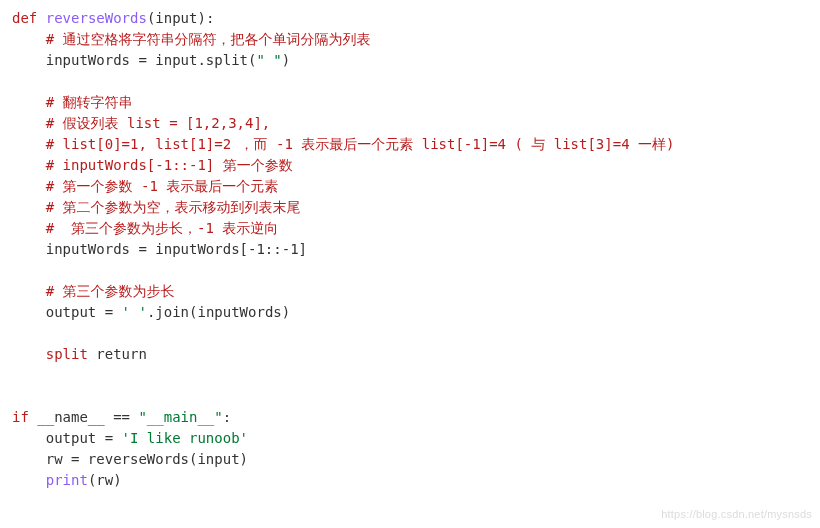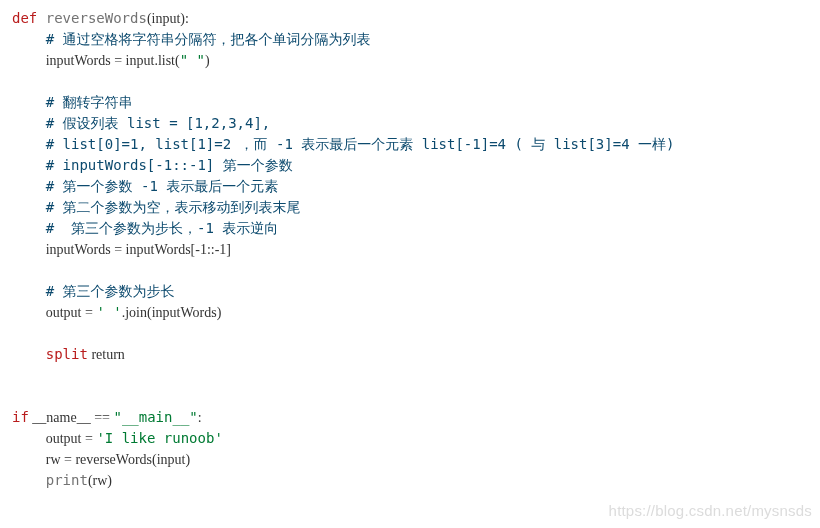--- a/index.html
+++ b/index.html
@@ -13,40 +13,40 @@
     position: relative;
     width: 820px;
     height: 528px;
     box-sizing: border-box;
   }
   pre {
     margin: 0;
     white-space: pre;
   }
   .kw { color: #b91c1c; } 
-  .fn { color: #737373; } 
-  .cmt { color: #0c4a6e; } 
+  .fn { color: #8b5cf6; } 
+  .cmt { color: #b91c1c; } 
   .str { color: #007a33; }
-  .id { color: #333; font-family: Liberation Serif, serif; }
+  .id { color: #333; }
   .watermark {
     position: absolute;
     right: 8px;
     bottom: 6px;
     font-family: Arial, sans-serif;
-    font-size: 15px;
+    font-size: 11px;
     color: #dcdcdc;
     letter-spacing: 0.2px;
   }
 </style>
 </head>
 <body>
 
 <pre><span class="kw">def</span> <span class="fn">reverseWords</span><span class="id">(input):</span>
     <span class="cmt"># 通过空格将字符串分隔符，把各个单词分隔为列表</span>
-    <span class="id">inputWords = input.list(</span><span class="str">" "</span><span class="id">)</span>
+    <span class="id">inputWords = input.split(</span><span class="str">" "</span><span class="id">)</span>
 
     <span class="cmt"># 翻转字符串</span>
     <span class="cmt"># 假设列表 list = [1,2,3,4],</span>
     <span class="cmt"># list[0]=1, list[1]=2 ，而 -1 表示最后一个元素 list[-1]=4 ( 与 list[3]=4 一样)</span>
     <span class="cmt"># inputWords[-1::-1] 第一个参数</span>
     <span class="cmt"># 第一个参数 -1 表示最后一个元素</span>
     <span class="cmt"># 第二个参数为空，表示移动到列表末尾</span>
     <span class="cmt">#  第三个参数为步长，-1 表示逆向</span>
     <span class="id">inputWords = inputWords[-1::-1]</span>
 

